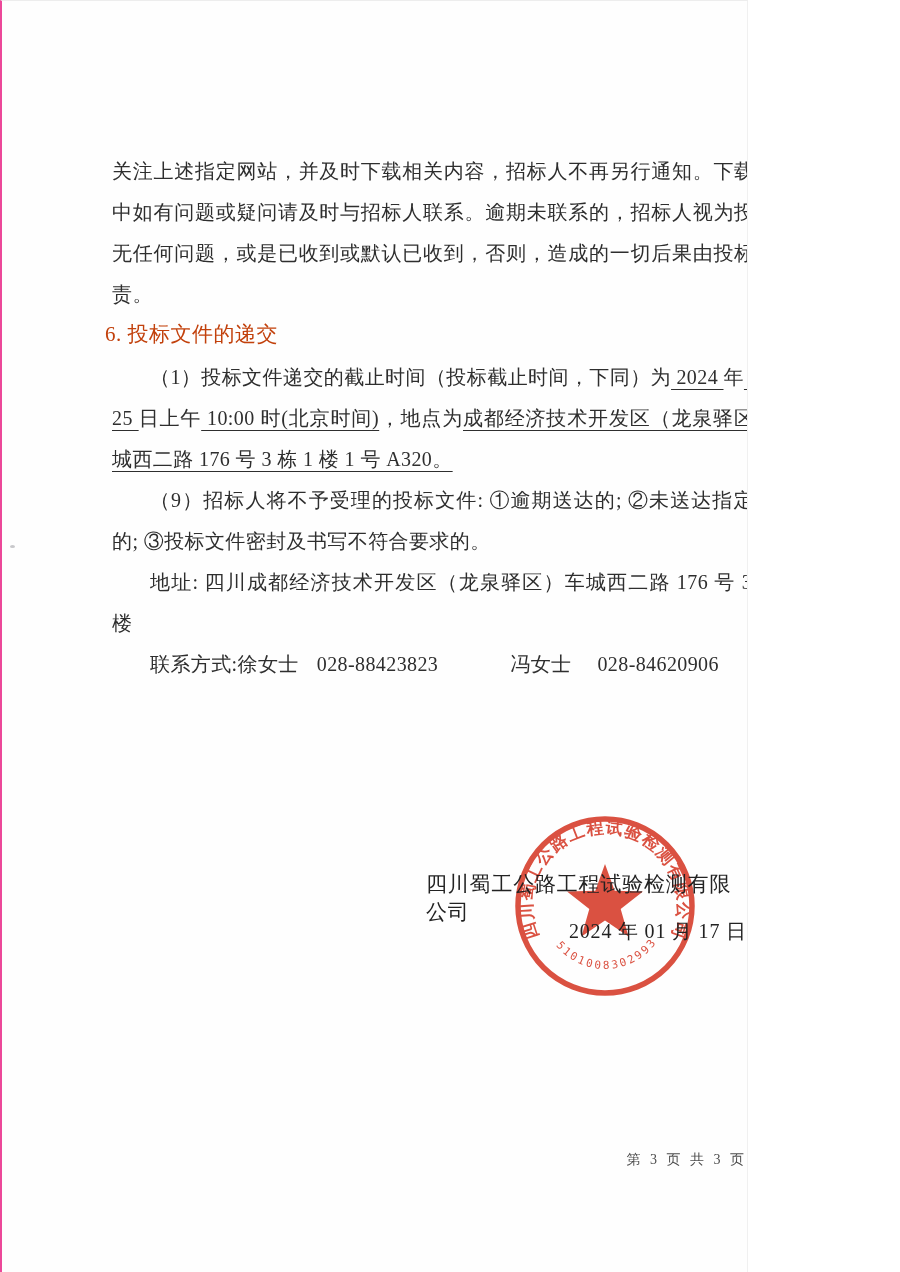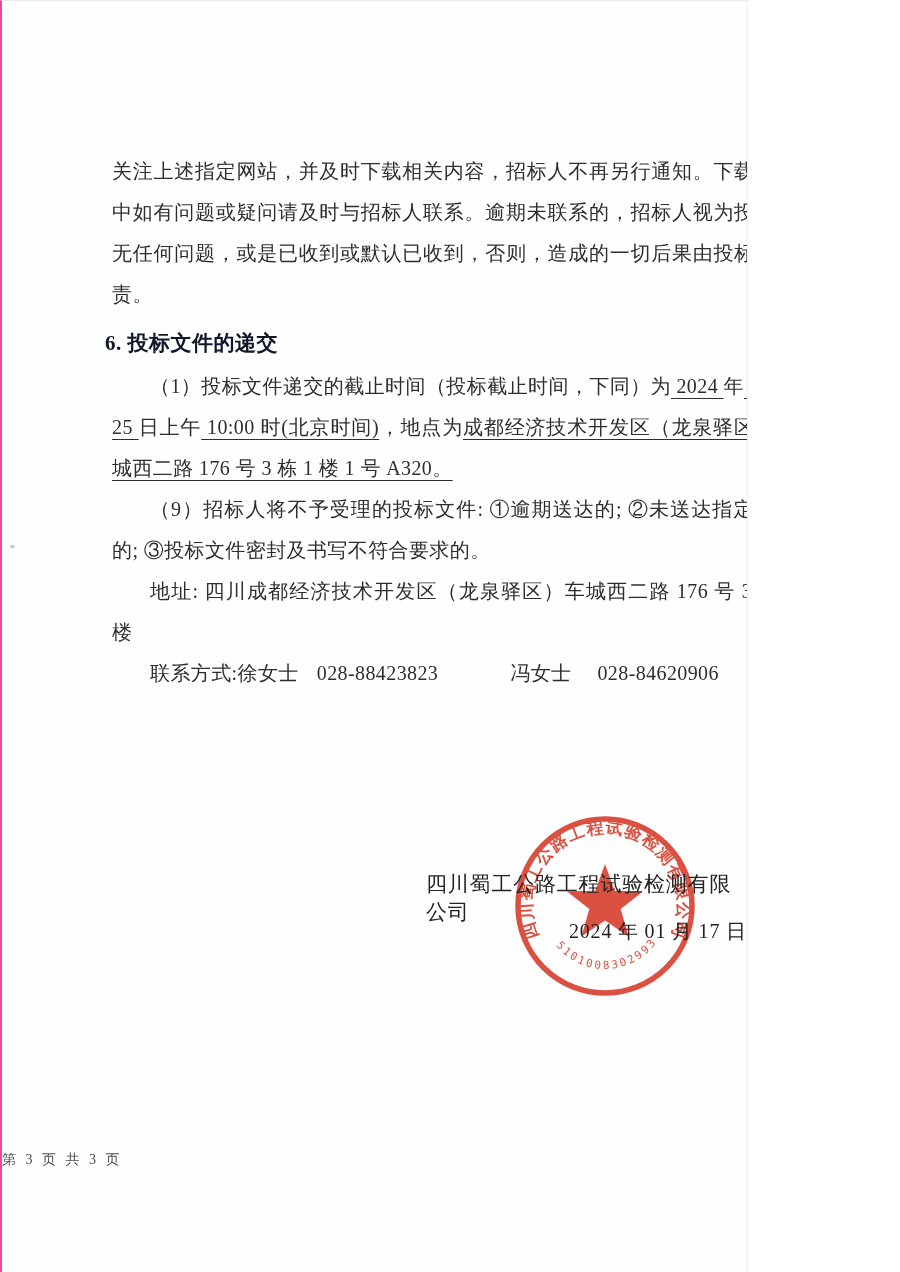--- a/index.html
+++ b/index.html
@@ -22,22 +22,22 @@
     position:absolute; left:110px; top:150px; width:684px;
     color:#2e2e2e;
   }
   p.para {
     font-size:20px; line-height:41px;
     text-align:justify;
     letter-spacing:0.4px;
   }
   p.indent { text-indent:38px; }
   h3.sec {
-    font-size:21px; font-weight:bold; color:#0f172a;
-    line-height:28px; margin:14px 0 9px -7px;
+    font-size:21px; font-weight:normal; color:#c2410c;
+    line-height:28px; margin:5px 0 9px -7px;
     letter-spacing:0.5px;
   }
   .u { text-decoration:underline; text-underline-offset:5px; text-decoration-thickness:1px; }
   .contact-line { white-space:nowrap; }
   .contact-line .gap-a { margin-left:18px; }
   .contact-line .gap-b { margin-left:72px; }
   .contact-line .gap-c { margin-left:26px; }
   .sig-company {
     position:absolute; left:424px; top:869px;
     font-size:21px; color:#222; letter-spacing:0.8px; z-index:5;
@@ -49,21 +49,21 @@
   .stamp-main {
     position:absolute; left:493px; top:795px;
     width:220px; height:220px; z-index:4; opacity:0.88;
   }
   .stamp-edge {
     position:absolute; left:800px; top:536px;
     width:264px; height:264px; z-index:3; opacity:0.78;
   }
   .footer {
     position:absolute; left:0; top:1150px; width:100%;
-    text-align:left; font-size:14px; color:#4c4c4c; letter-spacing:3px;
+    text-align:right; font-size:14px; color:#4c4c4c; letter-spacing:3px;
   }
   .speck {
     position:absolute; left:8px; top:544px; width:5px; height:3px;
     background:#9a9aa0; opacity:0.55; border-radius:50%;
   }
 </style>
 </head>
 <body>
 
 <div class="page">

